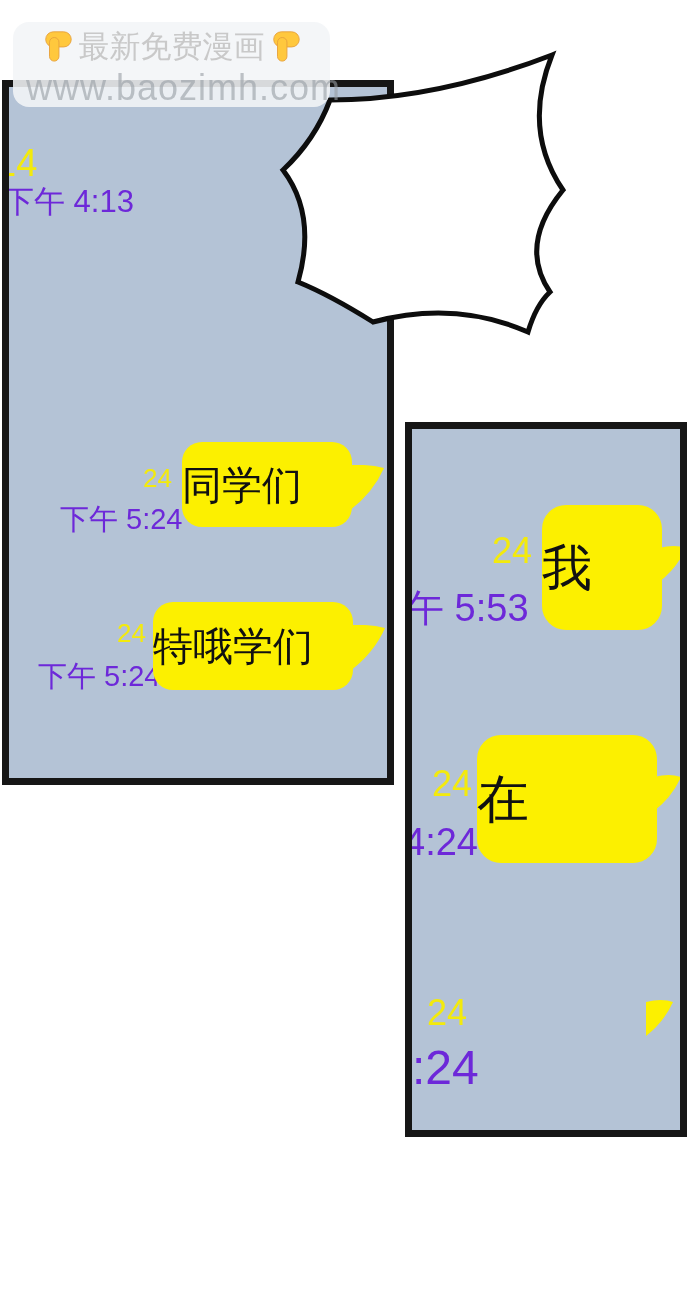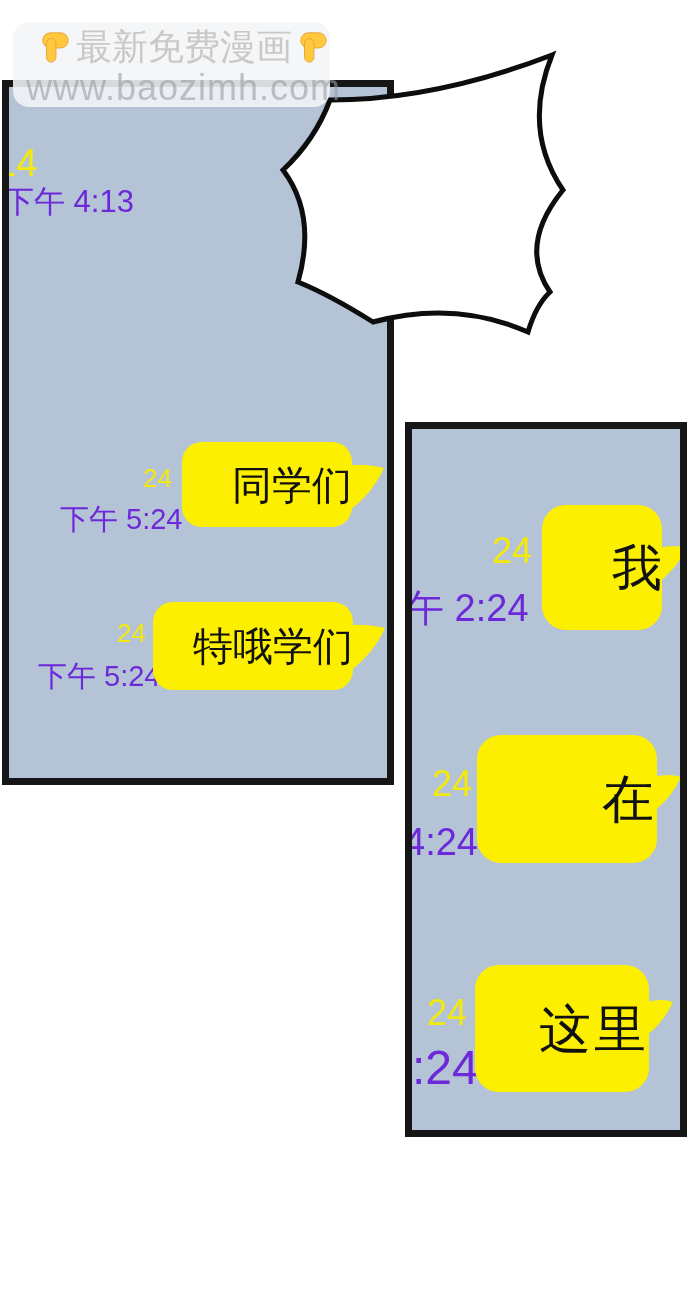--- a/index.html
+++ b/index.html
@@ -13,21 +13,21 @@
   .panel{
     position:absolute;background:#b4c3d6;border:7px solid #161616;
     overflow:hidden;z-index:10;
   }
   .panel1{left:2px;top:80px;width:378px;height:691px;}
   .panel2{left:405px;top:422px;width:268px;height:701px;}
 
   
   .bubble{
     position:absolute;background:#fcf000;border-radius:20px;
-    display:flex;align-items:center;justify-content:flex-end;
+    display:flex;align-items:center;justify-content:flex-start;
     color:#111;z-index:3;
   }
   .bubble .txt{line-height:1;font-weight:500;}
   .tail{position:absolute;z-index:2;}
   .unread{
     position:absolute;color:#f3ea0c;line-height:1;z-index:2;font-weight:400;
   }
   .timestamp{
     position:absolute;color:#6d28d9;line-height:1;white-space:nowrap;z-index:2;
   }
@@ -42,22 +42,22 @@
     font-size:44px;color:#111;line-height:1;z-index:21;white-space:nowrap;
   }
 
   
   .watermark{
     position:absolute;left:13px;top:22px;width:317px;height:85px;
     background:rgba(243,245,247,0.88);border-radius:16px;z-index:30;
   }
   .wm-line1{
     position:absolute;left:0;top:7px;width:100%;
-    display:flex;align-items:center;justify-content:flex-end;gap:4px;
-    color:rgba(198,198,198,0.95);font-size:36px;line-height:1;white-space:nowrap;
+    display:flex;align-items:center;justify-content:center;gap:4px;
+    color:rgba(198,198,198,0.95);font-size:31px;line-height:1;white-space:nowrap;
   }
   .wm-line2{
     position:absolute;left:13px;top:48px;
     font-size:36px;letter-spacing:1px;line-height:1;white-space:nowrap;
     color:rgba(150,156,163,0.60);
   }
   .hand-icon{display:inline-block;vertical-align:middle;}
 </style>
 </head>
 <body>
@@ -90,34 +90,31 @@
 
   <div class="panel panel2">
 
     <div class="bubble p2-font" style="left:130px;top:76px;width:120px;height:125px;border-radius:24px;">
       <span class="txt" style="font-size:50px;letter-spacing:0;">我</span>
     </div>
     <svg class="tail" style="left:247px;top:117px;" width="28" height="38" viewBox="0 0 28 38">
       <path d="M0,2 Q16,-2 27,2 Q18,22 0,36 Z" fill="#fcf000"></path>
     </svg>
     <div class="unread" style="left:80px;top:104px;font-size:36px;">24</div>
-    <div class="timestamp" style="left:-6px;top:160px;font-size:38px;">午 2:24</div>
+    <div class="timestamp" style="left:-6px;top:160px;font-size:38px;">午 5:53</div>
 
     <div class="bubble p2-font" style="left:65px;top:306px;width:180px;height:128px;border-radius:24px;">
       <span class="txt">在</span>
     </div>
     <svg class="tail" style="left:242px;top:346px;" width="28" height="38" viewBox="0 0 28 38">
       <path d="M0,2 Q16,-2 27,2 Q18,22 0,36 Z" fill="#fcf000"></path>
     </svg>
     <div class="unread" style="left:20px;top:337px;font-size:36px;">24</div>
     <div class="timestamp" style="left:-8px;top:394px;font-size:38px;">4:24</div>
 
-    <div class="bubble p2-font" style="left:63px;top:536px;width:174px;height:127px;border-radius:24px;">
-      <span class="txt">这里</span>
-    </div>
     <svg class="tail" style="left:234px;top:571px;" width="28" height="38" viewBox="0 0 28 38">
       <path d="M0,2 Q16,-2 27,2 Q18,22 0,36 Z" fill="#fcf000"></path>
     </svg>
     <div class="unread" style="left:15px;top:566px;font-size:36px;">24</div>
     <div class="timestamp" style="left:0px;top:615px;font-size:48px;">:24</div>
   </div>
 
   <svg class="burst" viewBox="0 0 300 300">
     <path d="M60,55 Q165,55 282,10 Q252,85 293,145 Q248,200 280,247 Q266,260 258,287
              Q185,255 103,277 Q60,250 28,237 Q47,170 13,125 Q45,95 60,55 Z" fill="#ffffff" stroke="#0d0d0d" stroke-width="5" stroke-linejoin="miter"></path>

